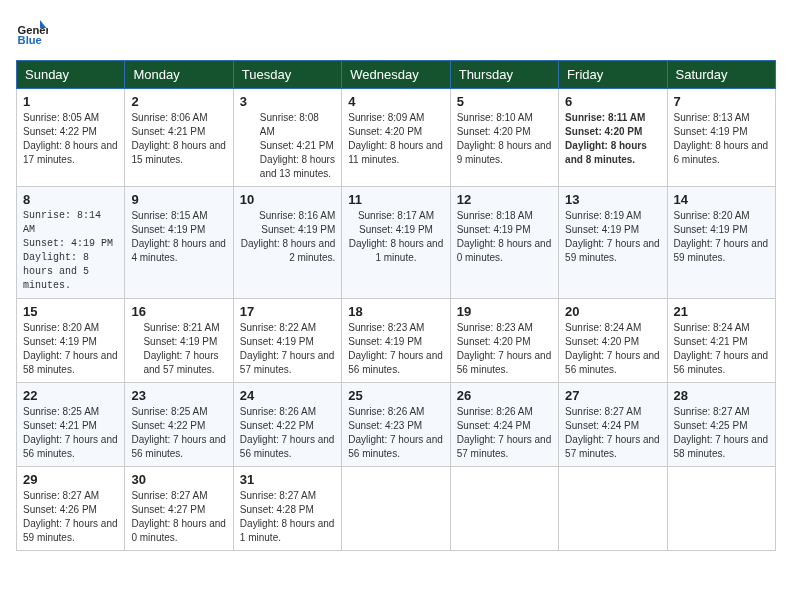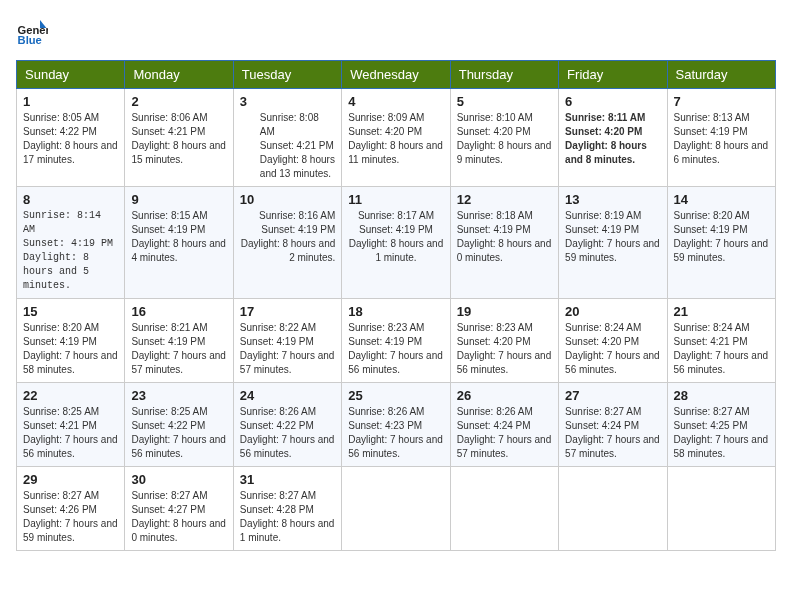--- a/index.html
+++ b/index.html
@@ -36,21 +36,21 @@
     .location {
       font-size: 14px;
       color: #555;
     }
     .calendar {
       width: 100%;
       border-collapse: collapse;
       font-size: 11px;
     }
     .calendar th {
-      background-color: #4d7c0f;
+      background-color: #14532d;
       color: #fff;
       text-align: left;
       padding: 6px 8px;
       font-size: 13px;
       font-weight: normal;
       border: 1px solid #2e6db4;
     }
     .calendar td {
       border: 1px solid #ccc;
       vertical-align: top;
@@ -198,21 +198,21 @@
       </tr>
       <tr>
         <td>
           <span class="day-num">15</span>
           <div class="day-info" style="white-space: pre-line;">Sunrise: 8:20 AM
 Sunset: 4:19 PM
 Daylight: 7 hours and 58 minutes.</div>
         </td>
         <td>
           <span class="day-num">16</span>
-          <div class="day-info" style="white-space: pre-line;">Sunrise: 8:21 AM
+          <div class="day-info" style="white-space: pre-line; margin-left: 12px;">Sunrise: 8:21 AM
 Sunset: 4:19 PM
 Daylight: 7 hours and 57 minutes.</div>
         </td>
         <td>
           <span class="day-num">17</span>
           <div class="day-info" style="white-space: pre-line;">Sunrise: 8:22 AM
 Sunset: 4:19 PM
 Daylight: 7 hours and 57 minutes.</div>
         </td>
         <td>

